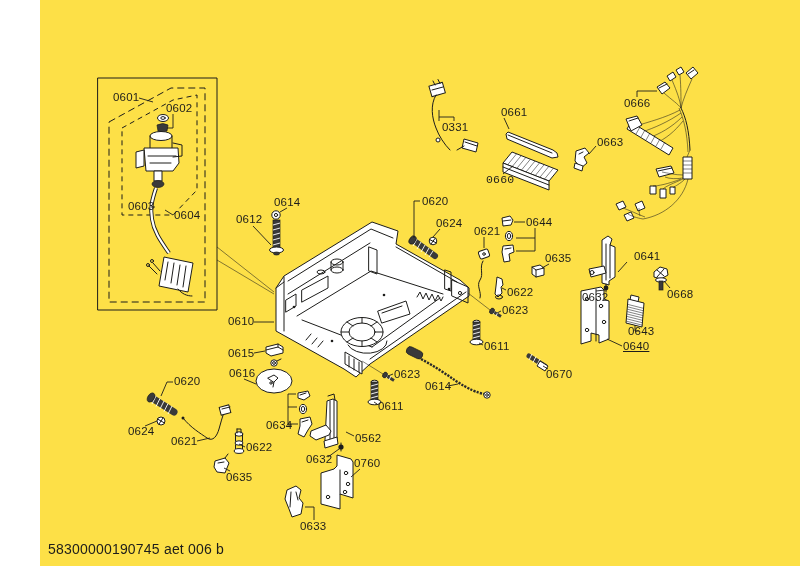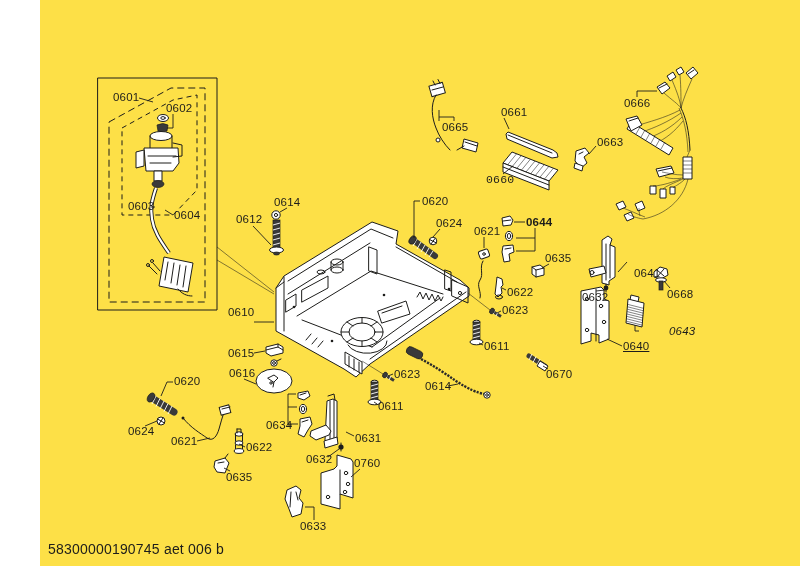--- a/index.html
+++ b/index.html
@@ -379,51 +379,51 @@
       </g>
   </svg>
 
   <div id="labels">
       <div class="plabel" style="left: 73px; top: 92px;">0601</div>
       <div class="plabel" style="left: 126px; top: 103px;">0602</div>
       <div class="plabel" style="left: 88px; top: 201px;">0603</div>
       <div class="plabel" style="left: 134px; top: 210px;">0604</div>
       <div class="plabel" style="left: 196px; top: 214px;">0612</div>
       <div class="plabel" style="left: 234px; top: 197px;">0614</div>
-      <div class="plabel" style="left: 188px; top: 307px;">0610</div>
+      <div class="plabel" style="left: 188px; top: 316px;">0610</div>
       <div class="plabel" style="left: 188px; top: 348px;">0615</div>
       <div class="plabel" style="left: 189px; top: 368px;">0616</div>
       <div class="plabel" style="left: 382px; top: 196px;">0620</div>
       <div class="plabel" style="left: 396px; top: 218px;">0624</div>
       <div class="plabel" style="left: 434px; top: 226px;">0621</div>
-      <div class="plabel" style="left: 486px; top: 217px; font-weight: bold;">0644</div>
+      <div class="plabel" style="left: 486px; top: 217px;">0644</div>
       <div class="plabel" style="left: 505px; top: 253px;">0635</div>
       <div class="plabel" style="left: 467px; top: 287px;">0622</div>
       <div class="plabel" style="left: 462px; top: 305px;">0623</div>
       <div class="plabel" style="left: 444px; top: 341px;">0611</div>
       <div class="plabel" style="left: 506px; top: 369px;">0670</div>
       <div class="plabel" style="left: 385px; top: 381px;">0614</div>
       <div class="plabel" style="left: 354px; top: 369px;">0623</div>
       <div class="plabel" style="left: 338px; top: 401px;">0611</div>
       <div class="plabel" style="left: 134px; top: 376px;">0620</div>
       <div class="plabel" style="left: 88px; top: 426px;">0624</div>
       <div class="plabel" style="left: 131px; top: 436px;">0621</div>
       <div class="plabel" style="left: 206px; top: 442px;">0622</div>
       <div class="plabel" style="left: 186px; top: 472px;">0635</div>
       <div class="plabel" style="left: 226px; top: 420px;">0634</div>
-      <div class="plabel" style="left: 315px; top: 433px;">0631</div>
+      <div class="plabel" style="left: 315px; top: 433px;">0562</div>
       <div class="plabel" style="left: 266px; top: 454px;">0632</div>
       <div class="plabel" style="left: 314px; top: 458px;">0760</div>
       <div class="plabel" style="left: 260px; top: 521px; text-align: center;">0633</div>
       <div class="plabel" style="left: 542px; top: 292px;">0632</div>
-      <div class="plabel" style="left: 582px; top: 268px; padding-left: 12px;">0641</div>
+      <div class="plabel" style="left: 582px; top: 251px; padding-left: 12px;">0641</div>
       <div class="plabel" style="left: 583px; top: 341px; text-decoration: underline;">0640</div>
-      <div class="plabel" style="left: 629px; top: 326px; font-style: italic;">0643</div>
+      <div class="plabel" style="left: 588px; top: 326px;">0643</div>
       <div class="plabel" style="left: 627px; top: 289px;">0668</div>
       <div class="plabel" style="left: 584px; top: 98px;">0666</div>
       <div class="plabel" style="left: 557px; top: 137px;">0663</div>
-      <div class="plabel" style="left: 402px; top: 122px;">0665</div>
+      <div class="plabel" style="left: 402px; top: 122px;">0331</div>
       <div class="plabel" style="left: 461px; top: 107px;">0661</div>
       <div class="plabel" style="left: 446px; top: 174px; font-family: Liberation Mono, monospace;">0660</div>
     </div>
 
   <div class="doccode">58300000190745 aet 006 b</div>
 </div>
 
 </body></html>

